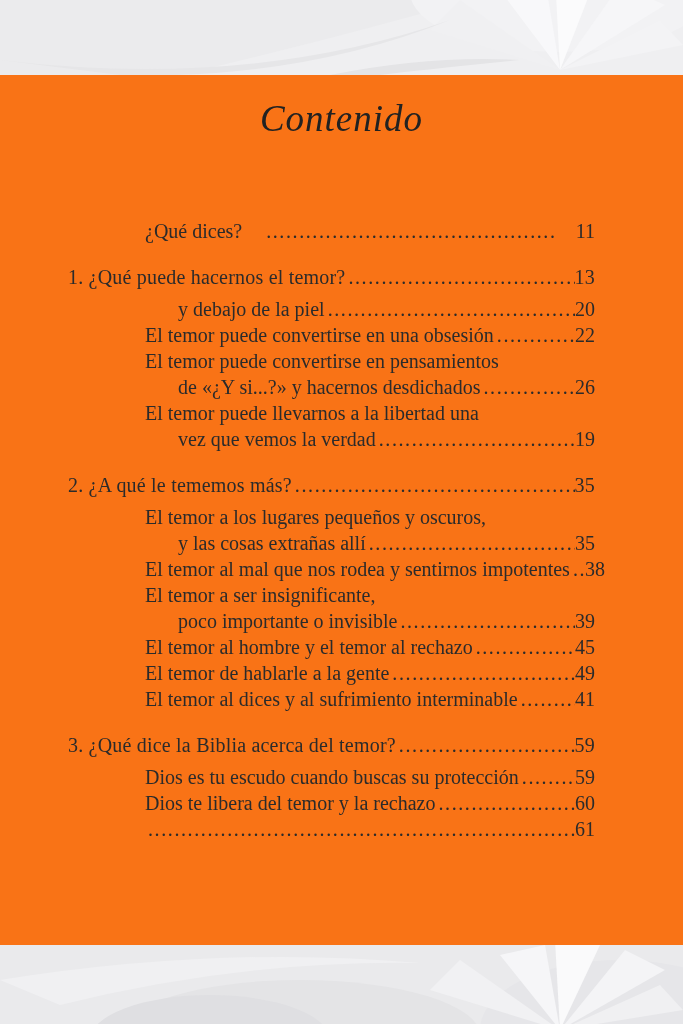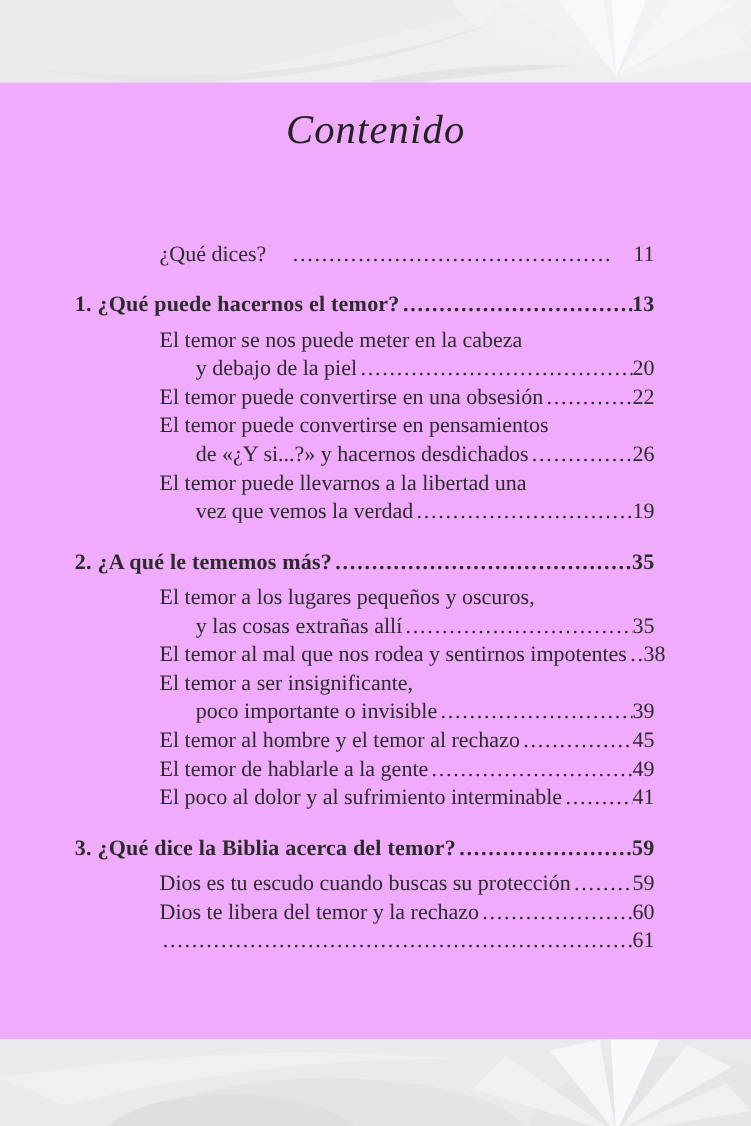--- a/index.html
+++ b/index.html
@@ -13,21 +13,21 @@
   }
   .band {
     position: absolute; left: 0; width: 683px; overflow: hidden;
     background: #ebebed;
   }
   .band-top { top: 0; height: 75px; }
   .band-bottom { bottom: 0; height: 79px; }
   .band svg { display: block; }
   .page {
     position: absolute; top: 75px; left: 0; right: 0; bottom: 79px;
-    background: #f0abfc;
+    background: #f97316;
   }
   .page-title {
     margin: 22px 0 0 0;
     text-align: center;
     font-style: italic;
     font-weight: normal;
     font-size: 37px;
     letter-spacing: 1px;
     color: #222;
   }
@@ -48,21 +48,21 @@
     overflow: hidden;
     margin-left: 3px;
     min-width: 12px;
   }
   .toc-dots::after {
     content: "....................................................................................................";
     letter-spacing: 1.6px;
   }
   .toc-page { flex: 0 0 auto; }
   .lvl-intro  { padding-left: 77px; margin-bottom: 17px; gap: 21px; }
-  .lvl-chapter { font-weight: bold; margin-top: 20px; margin-bottom: 6px; letter-spacing: 0.2px; text-align: center; }
+  .lvl-chapter { font-weight: normal; margin-top: 20px; margin-bottom: 6px; letter-spacing: 0.2px; text-align: center; }
   .lvl-sub  { padding-left: 77px; }
   .lvl-cont { padding-left: 110px; justify-content: center; }
 </style>
 </head>
 <body>
 
 <div class="band band-top">
   <svg width="683" height="75" viewBox="0 0 683 75">
     <rect width="683" height="75" fill="#ebebed"></rect>
     <path d="M 180 75 Q 330 40 470 0 L 683 0 L 683 75 Z" fill="#efeff1"></path>
@@ -82,23 +82,20 @@
   <nav class="toc">
       <div class="toc-row lvl-intro">
         <span class="toc-label">¿Qué dices?</span>
         <span class="toc-dots"></span>
         <span class="toc-page">11</span>
       </div>
       <div class="toc-row lvl-chapter">
         <span class="toc-label">1. ¿Qué puede hacernos el temor?</span>
         <span class="toc-dots"></span>
         <span class="toc-page">13</span>
-      </div>
-      <div class="toc-row lvl-sub">
-        <span class="toc-label">El temor se nos puede meter en la cabeza</span>
       </div>
       <div class="toc-row lvl-cont">
         <span class="toc-label">y debajo de la piel</span>
         <span class="toc-dots"></span>
         <span class="toc-page">20</span>
       </div>
       <div class="toc-row lvl-sub">
         <span class="toc-label">El temor puede convertirse en una obsesión</span>
         <span class="toc-dots"></span>
         <span class="toc-page">22</span>
@@ -149,21 +146,21 @@
         <span class="toc-label">El temor al hombre y el temor al rechazo</span>
         <span class="toc-dots"></span>
         <span class="toc-page">45</span>
       </div>
       <div class="toc-row lvl-sub">
         <span class="toc-label">El temor de hablarle a la gente</span>
         <span class="toc-dots"></span>
         <span class="toc-page">49</span>
       </div>
       <div class="toc-row lvl-sub">
-        <span class="toc-label">El poco al dolor y al sufrimiento interminable</span>
+        <span class="toc-label">El temor al dices y al sufrimiento interminable</span>
         <span class="toc-dots"></span>
         <span class="toc-page">41</span>
       </div>
       <div class="toc-row lvl-chapter">
         <span class="toc-label">3. ¿Qué dice la Biblia acerca del temor?</span>
         <span class="toc-dots"></span>
         <span class="toc-page">59</span>
       </div>
       <div class="toc-row lvl-sub">
         <span class="toc-label">Dios es tu escudo cuando buscas su protección</span>

